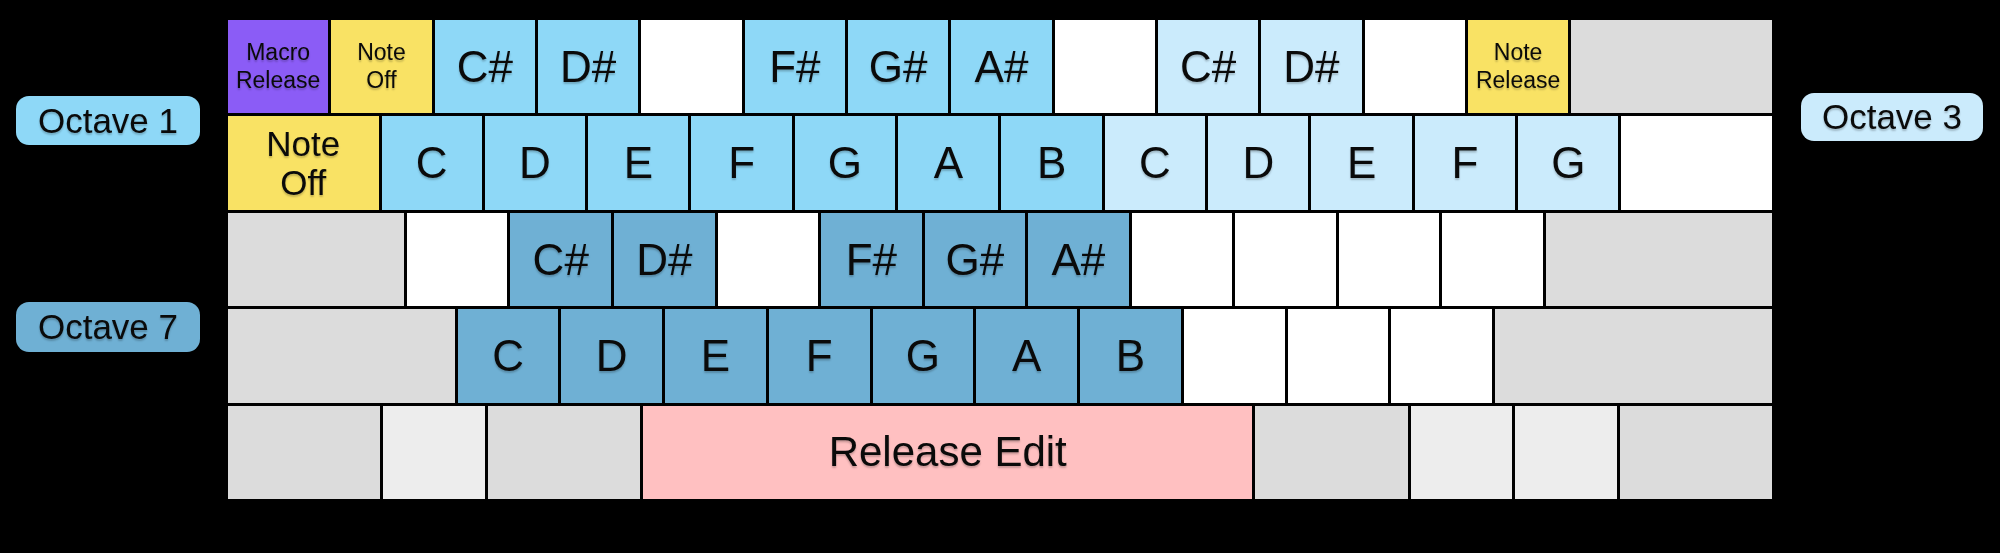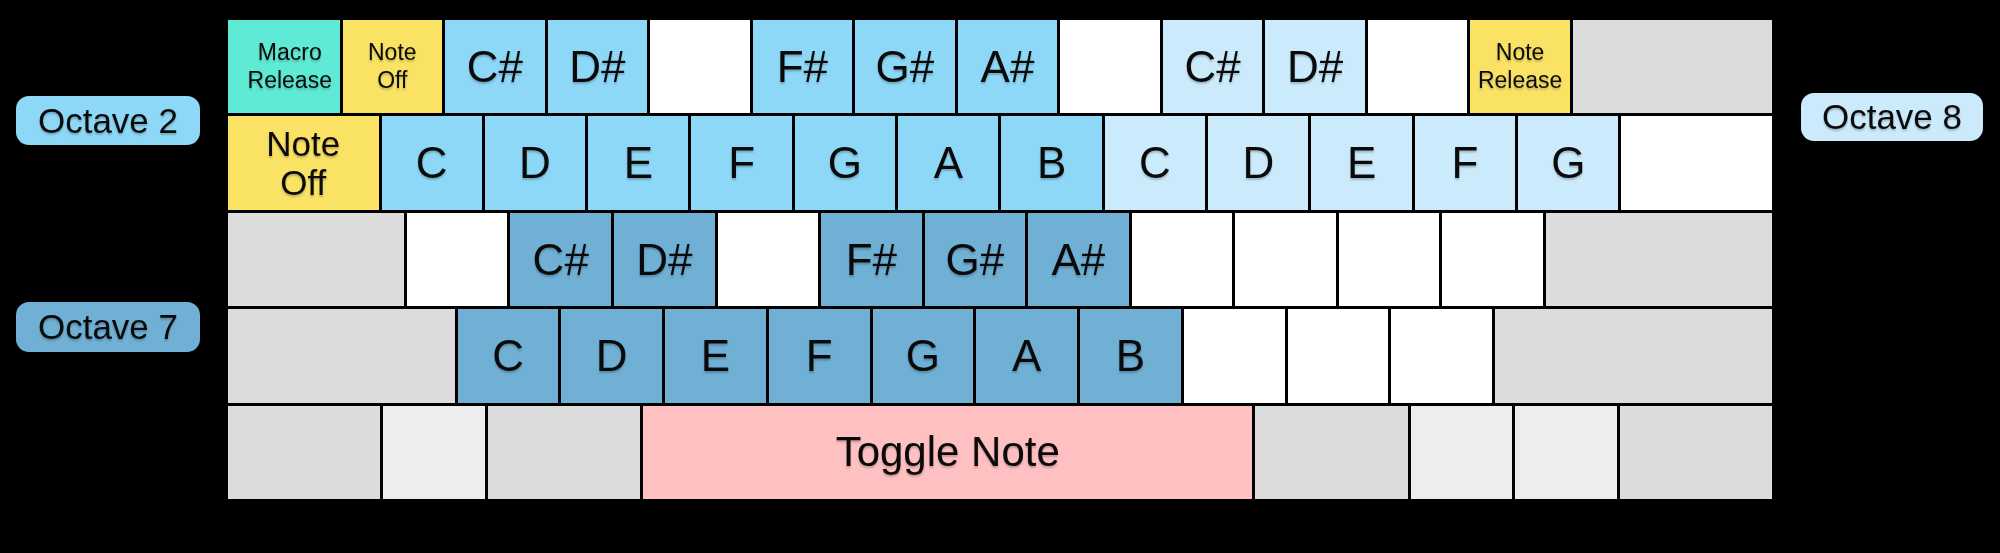--- a/index.html
+++ b/index.html
@@ -56,34 +56,34 @@
   .pill-octave2{left:16px;top:96px;width:184px;height:49px;}
   .pill-octave1{left:16px;top:302px;width:184px;height:50px;}
   .pill-octave3{left:1801px;top:93px;width:182px;height:48px;}
 </style>
 </head>
 <body>
 
 <div class="screen">
 
   <div class="pill pill-octave2" style="background: rgb(142, 216, 247);">
-    <span>Octave 2</span>
+    <span>Octave 1</span>
   </div>
 
   <div class="pill pill-octave1" style="background: rgb(111, 176, 212);">
     <span>Octave 7</span>
   </div>
 
   <div class="pill pill-octave3" style="background: rgb(203, 235, 252);">
-    <span>Octave 8</span>
+    <span>Octave 3</span>
   </div>
 
   <div class="keyboard" style="background: rgb(0, 0, 0);">
       <div class="kb-row">
-        <div class="key small" style="flex-grow: 1; background: #5eead4; padding-left: 12px;">Macro
+        <div class="key small" style="flex-grow: 1; background: #8b5cf6;">Macro
 Release</div>
         <div class="key small" style="flex-grow: 1; background: rgb(249, 226, 100);">Note
 Off</div>
         <div class="key note" style="flex-grow: 1; background: rgb(142, 216, 247);">C#</div>
         <div class="key note" style="flex-grow: 1; background: rgb(142, 216, 247);">D#</div>
         <div class="key note" style="flex-grow: 1; background: rgb(255, 255, 255);"></div>
         <div class="key note" style="flex-grow: 1; background: rgb(142, 216, 247);">F#</div>
         <div class="key note" style="flex-grow: 1; background: rgb(142, 216, 247);">G#</div>
         <div class="key note" style="flex-grow: 1; background: rgb(142, 216, 247);">A#</div>
         <div class="key note" style="flex-grow: 1; background: rgb(255, 255, 255);"></div>
@@ -137,21 +137,21 @@
         <div class="key note" style="flex-grow: 1; background: rgb(111, 176, 212);">B</div>
         <div class="key note" style="flex-grow: 1; background: rgb(255, 255, 255);"></div>
         <div class="key note" style="flex-grow: 1; background: rgb(255, 255, 255);"></div>
         <div class="key note" style="flex-grow: 1; background: rgb(255, 255, 255);"></div>
         <div class="key note" style="flex-grow: 2.75; background: rgb(220, 220, 220);"></div>
       </div>
       <div class="kb-row">
         <div class="key note" style="flex-grow: 1.5; background: rgb(220, 220, 220);"></div>
         <div class="key note" style="flex-grow: 1; background: rgb(237, 237, 237);"></div>
         <div class="key note" style="flex-grow: 1.5; background: rgb(220, 220, 220);"></div>
-        <div class="key space" style="flex-grow: 6; background: rgb(255, 192, 193);">Toggle Note</div>
+        <div class="key space" style="flex-grow: 6; background: rgb(255, 192, 193);">Release Edit</div>
         <div class="key note" style="flex-grow: 1.5; background: rgb(220, 220, 220);"></div>
         <div class="key note" style="flex-grow: 1; background: rgb(237, 237, 237);"></div>
         <div class="key note" style="flex-grow: 1; background: rgb(237, 237, 237);"></div>
         <div class="key note" style="flex-grow: 1.5; background: rgb(220, 220, 220);"></div>
       </div>
     </div>
 
 </div>
 
 </body></html>

